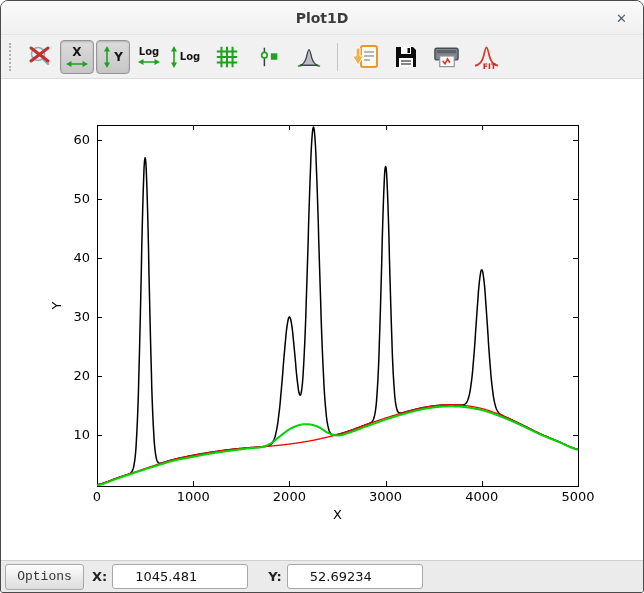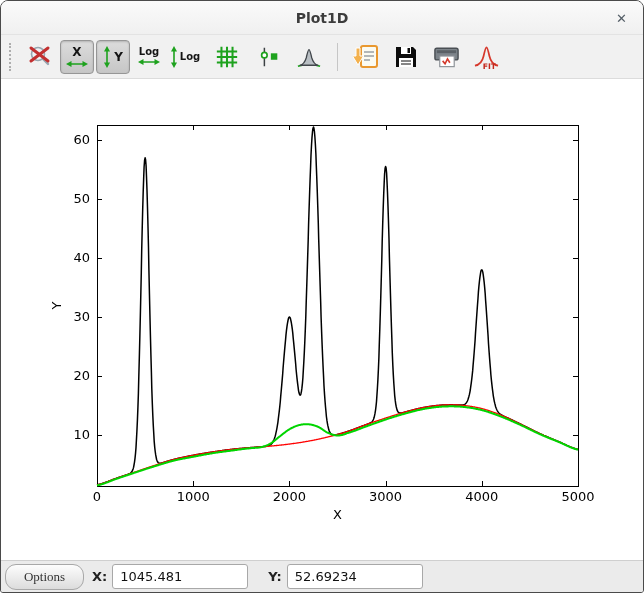--- a/index.html
+++ b/index.html
@@ -49,29 +49,29 @@
   
   .figure{ flex:1; background:#ffffff; position:relative; }
   #chart{ position:absolute; left:0; top:0; }
   
   .statusbar{
     height:32px; flex:none; background:#ebebeb;
     border-top:1px solid #cfcfcf;
     display:flex; align-items:center; padding:0 4px;
   }
   .opt-btn{
-    width:79px; height:26px; font-family:Liberation Serif, serif;
+    width:79px; height:26px; font-family:Liberation Mono, monospace;
     font-size:13px; color:#333;
     background:linear-gradient(#fdfdfd,#dcdcdc);
-    border:1px solid #a8a8a8; border-radius:11px;
+    border:1px solid #a8a8a8; border-radius:3px;
   }
   .coord-label{ font-size:13px; font-weight:bold; color:#222; margin:0 5px 0 8px; }
   .coord-field{
     width:136px; height:25px; font-family:"DejaVu Sans",sans-serif;
-    font-size:13px; color:#111; padding:0 7px;
+    font-size:13px; color:#111; padding:0 22px;
     background:#fff; border:1px solid #a8a8a8; border-radius:3px;
   }
   .coord-field.first{ margin-right:12px; }
 </style>
 </head>
 <body>
 
 <div class="window">
 
   <div class="titlebar">

